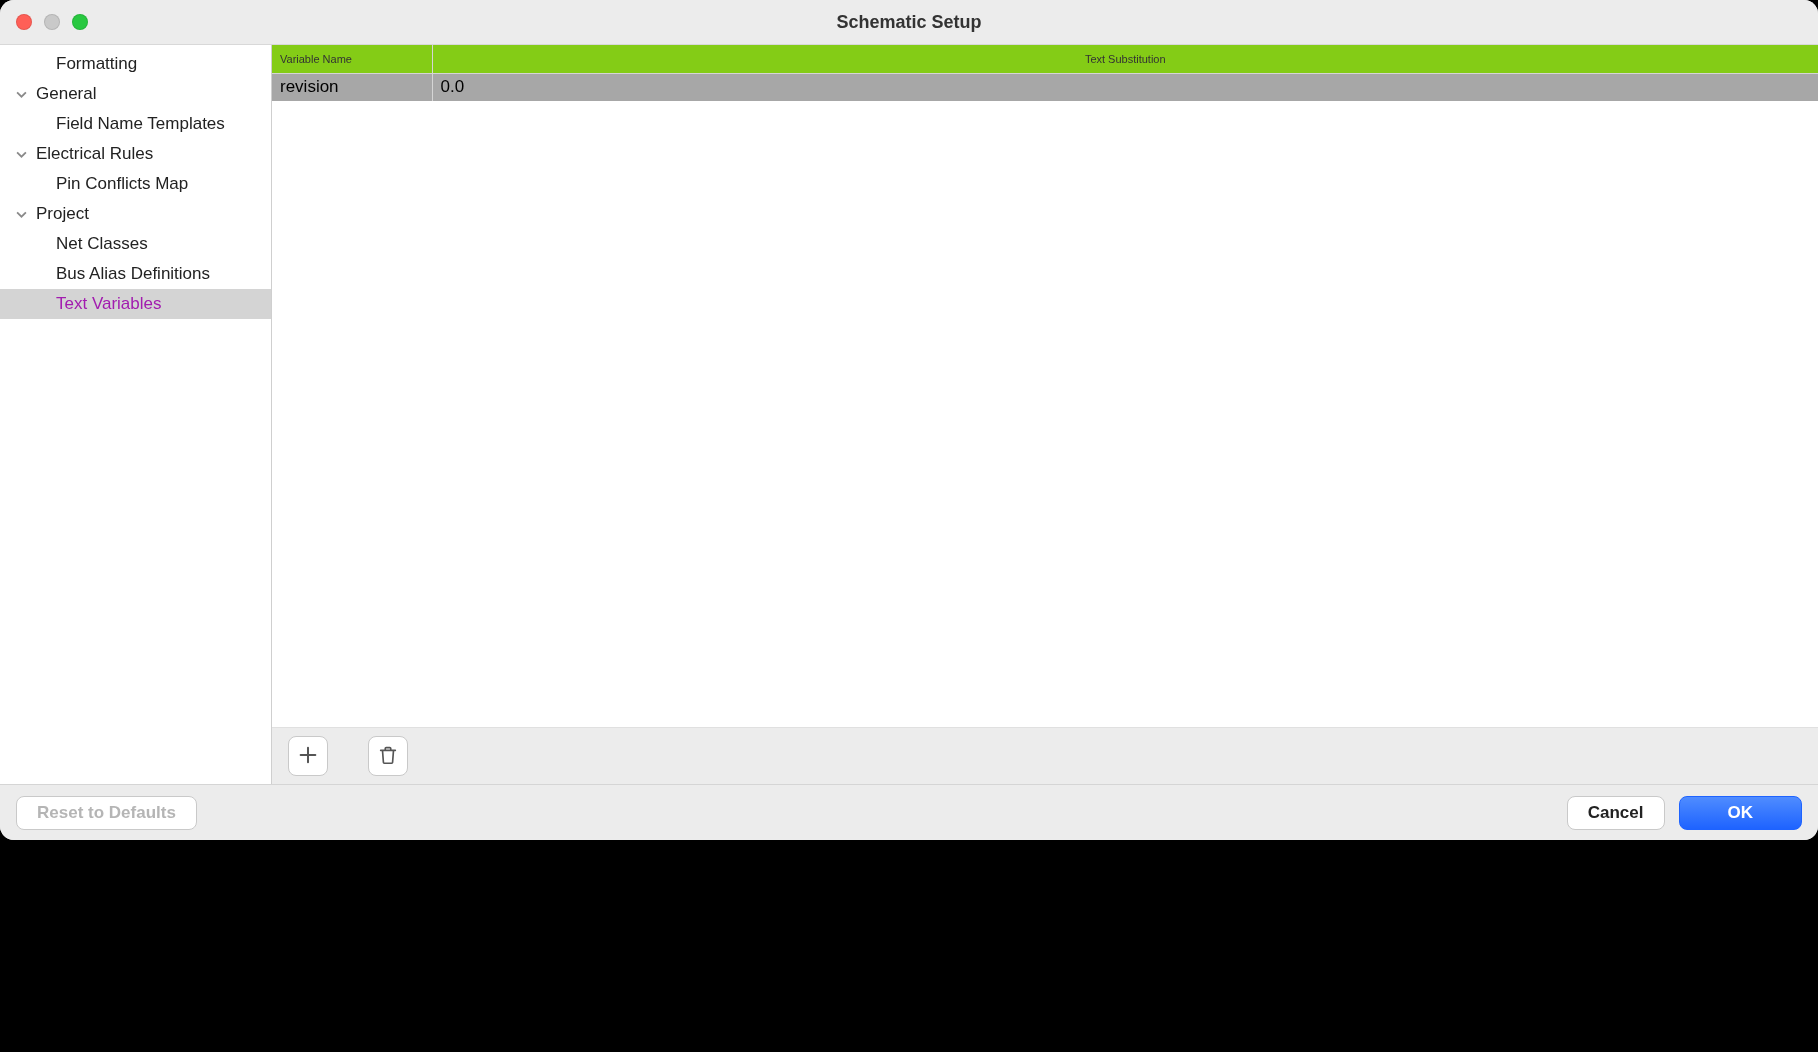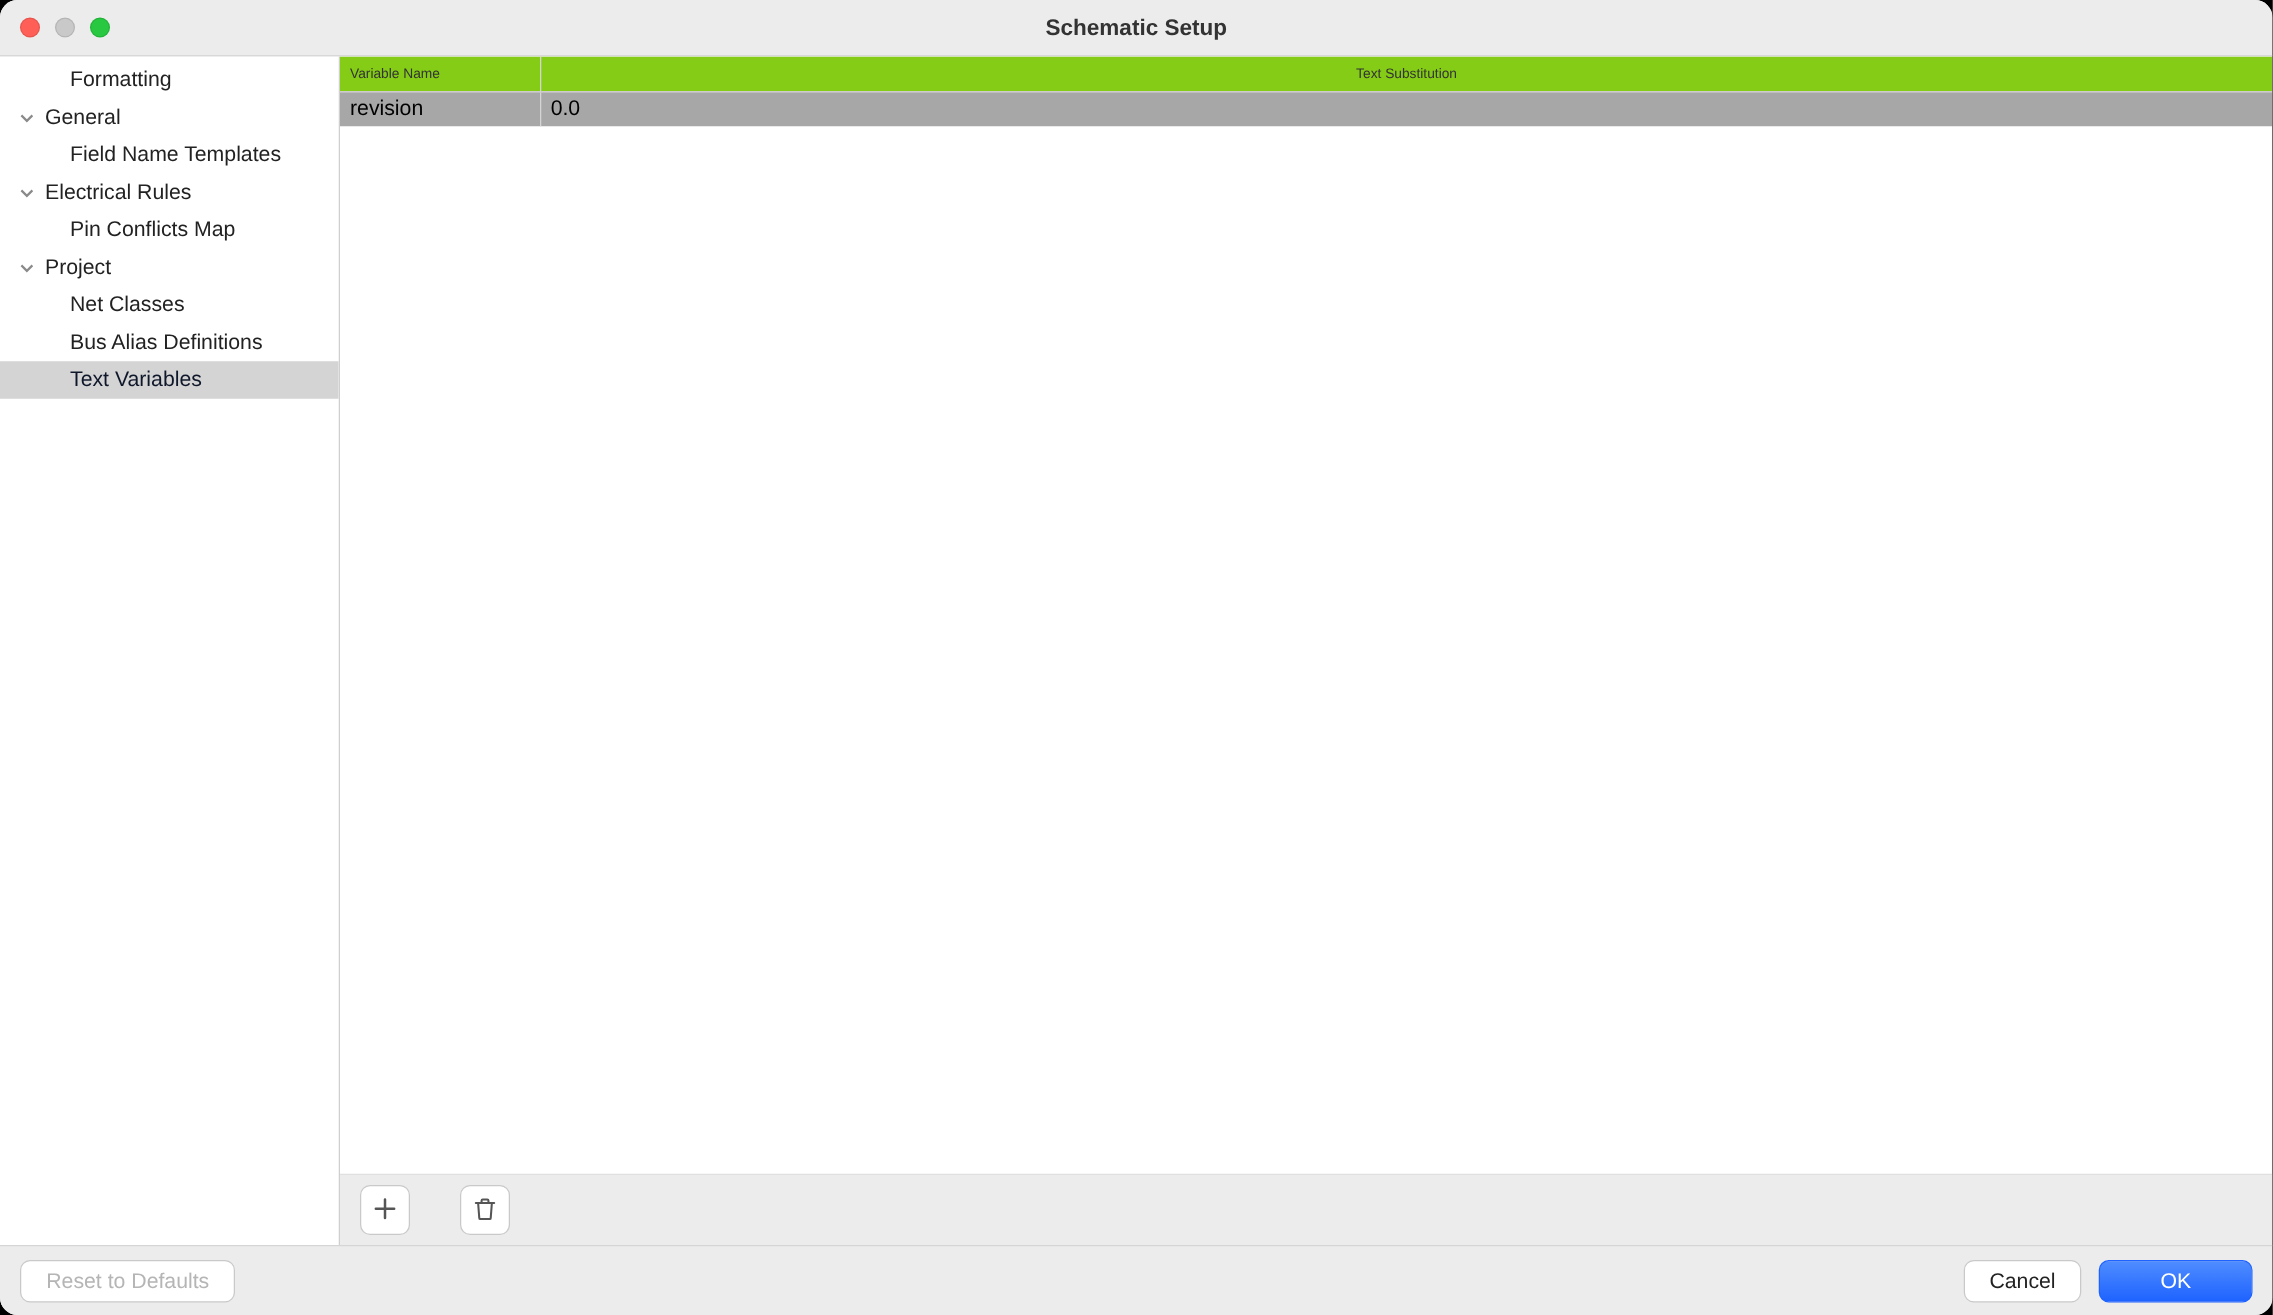--- a/index.html
+++ b/index.html
@@ -8,21 +8,21 @@
     padding: 0;
     font-family: -apple-system, BlinkMacSystemFont, "Helvetica Neue", Arial, sans-serif;
   }
   html, body {
     width: 100%;
     height: 100%;
     background: #000;
   }
   .window {
     width: 1818px;
-    height: 1052px;
+    height: 840px;
     margin: 0 auto;
     background: #ececec;
     border-radius: 14px;
     overflow: hidden;
     display: flex;
     flex-direction: column;
     box-shadow: 0 0 40px rgba(0,0,0,0.5);
     position: relative;
   }
   .titlebar {
@@ -75,21 +75,21 @@
     height:30px;
     font-size:17px;
     color:#222;
     padding-left:12px;
     cursor: default;
     user-select:none;
   }
   .tree-row.child { padding-left:56px; }
   .tree-row.selected {
     background:#d4d4d4;
-    color:#0f172a;
+    color:#a21caf;
   }
   .disclosure {
     width:18px;
     display:flex;
     justify-content:center;
     margin-right:6px;
     color:#8a8a8a;
   }
   .disclosure svg { width:11px; height:11px; }
   .main {
@@ -168,20 +168,21 @@
     height:34px;
     padding: 0 20px;
     border-radius:8px;
     border:1px solid #c9c9c9;
     background:#ffffff;
     font-size:17px;
     color:#222;
     display:flex;
     align-items:center;
     cursor:pointer;
+    font-weight:bold;
   }
   .btn.disabled {
     color:#b5b5b5;
     cursor:default;
   }
   .btn.primary {
     background: linear-gradient(#4f8cff,#1e63ff);
     border-color:#1e63ff;
     color:#ffffff;
     padding:8px 48px;

